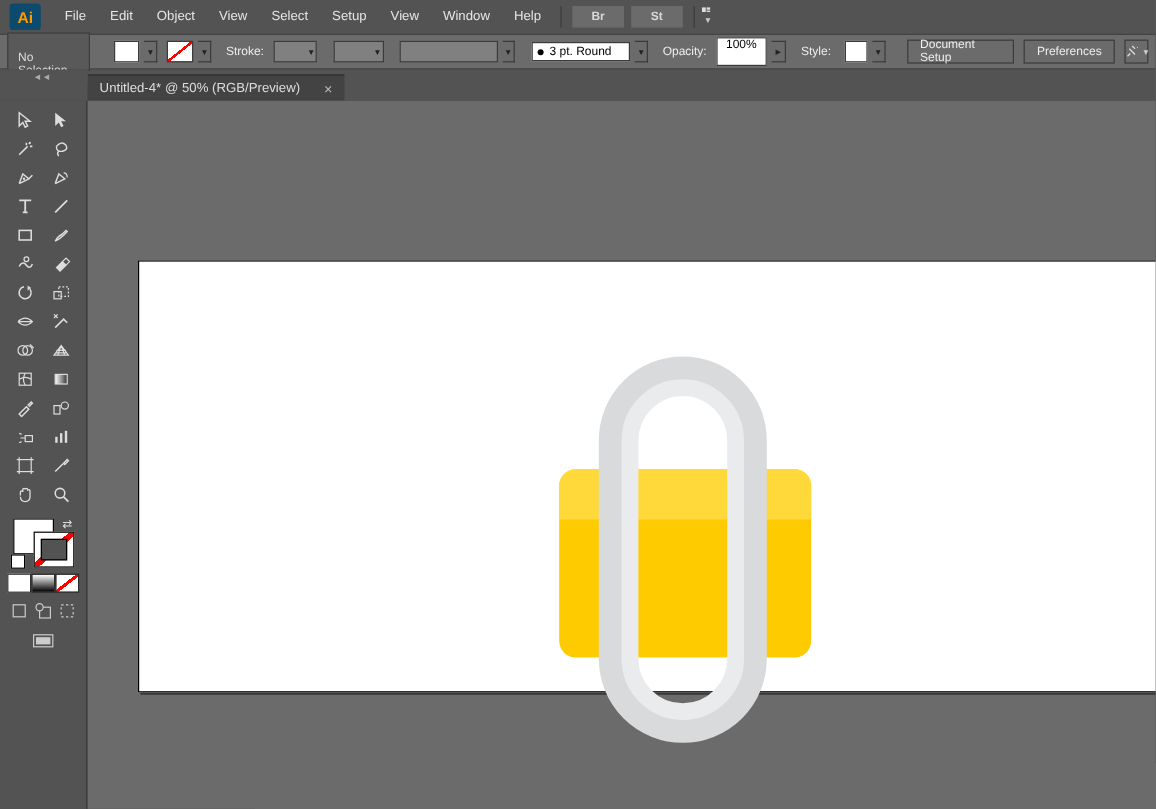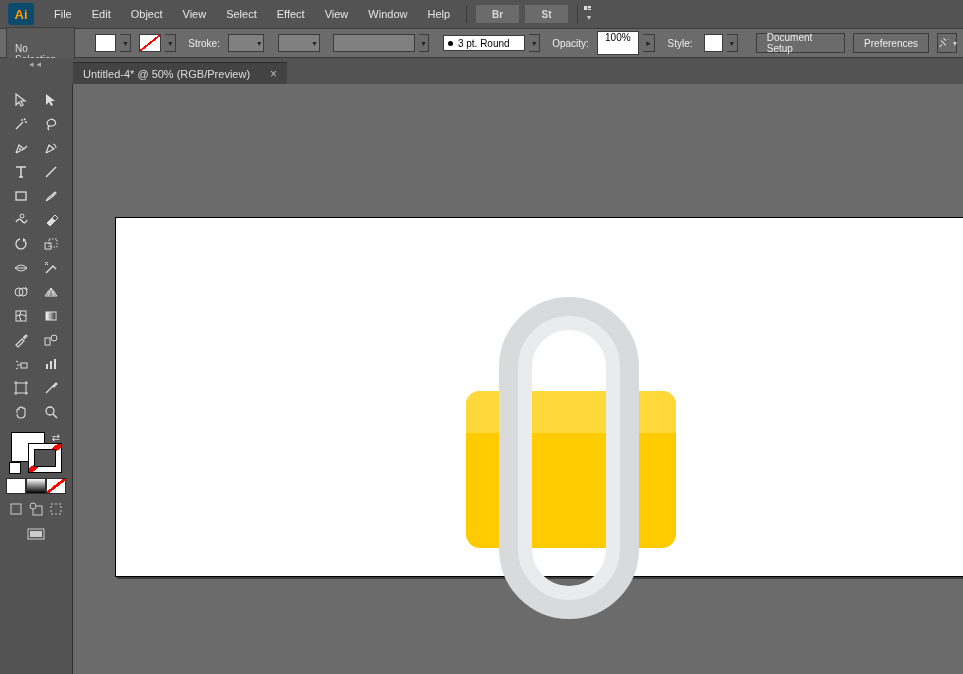--- a/index.html
+++ b/index.html
@@ -290,21 +290,21 @@
 </head>
 <body>
 
 <div class="menubar">
   <div class="ai-logo">Ai</div>
   <div class="mitem">File</div>
   <div class="mitem">Edit</div>
   <div class="mitem">Object</div>
   <div class="mitem">View</div>
   <div class="mitem">Select</div>
-  <div class="mitem">Effect</div>
+  <div class="mitem">Setup</div>
   <div class="mitem">View</div>
   <div class="mitem">Window</div>
   <div class="mitem">Help</div>
   <div class="divider"></div>
   <div class="square-btn">Br</div>
   <div class="square-btn">St</div>
   <div class="divider"></div>
   <div class="ws-icon">
     <svg viewBox="0 0 20 14">
         <rect x="0" y="0" width="9" height="14" fill="#ddd"></rect>

